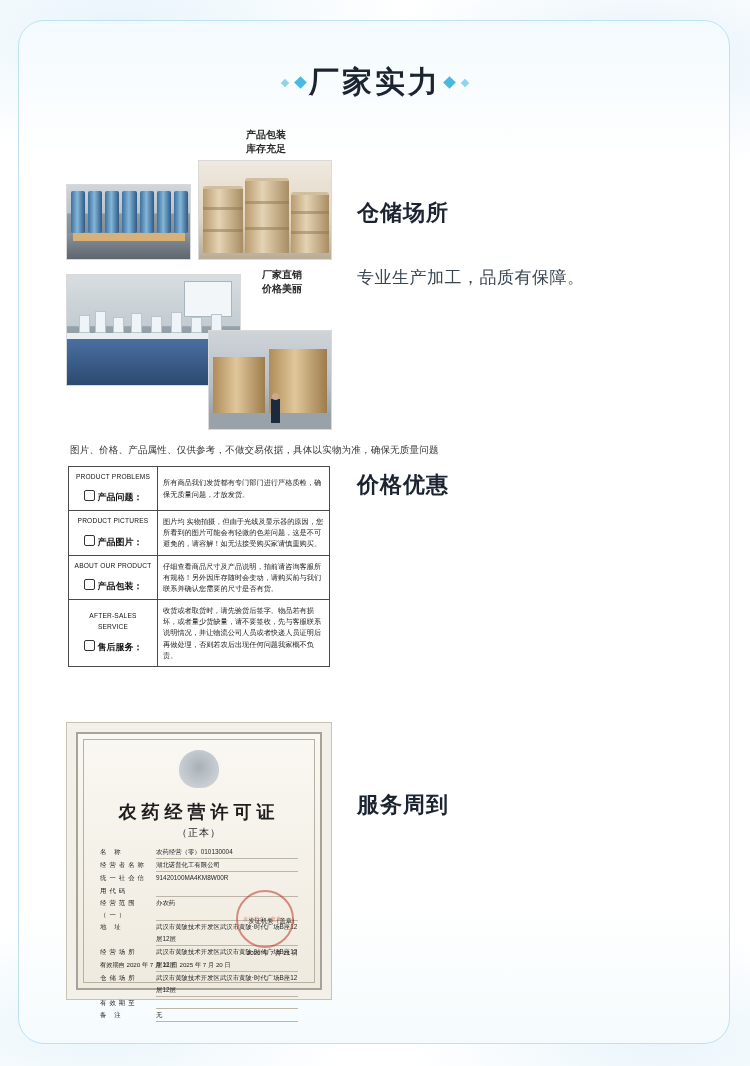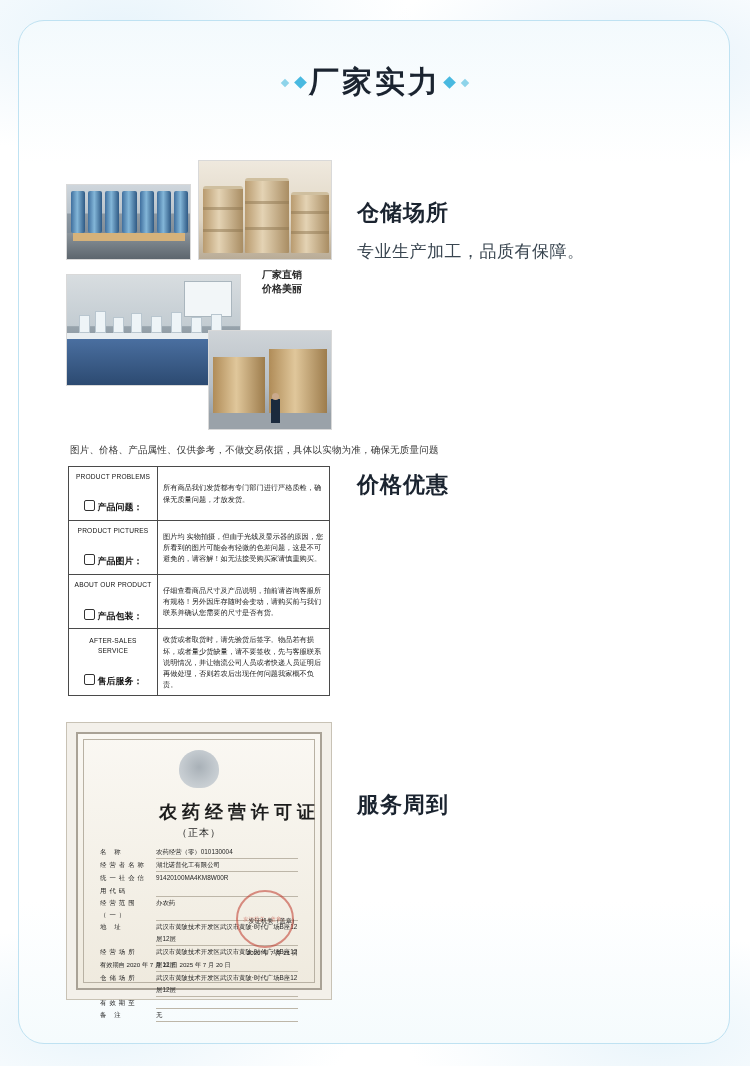--- a/index.html
+++ b/index.html
@@ -95,21 +95,21 @@
     width: 340px;
   }
   .sec-head {
     font-size: 22px;
     font-weight: bold;
     color: #1b2430;
     letter-spacing: 1px;
     font-family: "Liberation Serif", serif;
   }
   .sec-body {
-    margin-top: 10px;
+    margin-top: 36px;
     font-size: 17px;
     color: #3a4651;
     line-height: 1.65;
     letter-spacing: 0.5px;
   }
 
   
   .photos {
     position: absolute;
     left: 66px;
@@ -200,21 +200,21 @@
     line-height: 1.55;
     color: #222;
   }
   .tbl td.lbl {
     width: 78px;
     text-align: center;
     font-size: 7px;
     color: #111;
   }
   .tbl .lbl .en { display:block; font-size: 6.6px; letter-spacing: 0.2px; }
-  .tbl .lbl .cn { display:block; margin-top: 18px; font-size: 9px; font-weight: bold; }
+  .tbl .lbl .cn { display:block; margin-top: 8px; font-size: 9px; font-weight: bold; }
   .tbl .lbl .ic { display:inline-block; width:9px; height:9px; border:1px solid #333; border-radius:2px; margin-right:3px; vertical-align:-1px; }
 
   
   .cert {
     position: absolute;
     left: 66px;
     top: 0;
     width: 266px;
     height: 278px;
     background: #f3f0ea;
@@ -241,21 +241,21 @@
     width: 40px;
     height: 38px;
     background: radial-gradient(circle at 50% 45%, #9aa4ad 0%, #b9c1c8 55%, #cfd5da 100%);
     border-radius: 50% 50% 45% 45%;
     opacity: .85;
   }
   .cert-title {
     position: absolute;
     left: 0; right: 0;
     top: 66px;
-    text-align: right;
+    text-align: center;
     font-size: 18px;
     font-weight: bold;
     letter-spacing: 5px;
     color: #1d1d1d;
     font-family: "Liberation Serif", serif;
   }
   .cert-sub {
     position: absolute;
     left: 0; right: 0;
     top: 92px;
@@ -332,20 +332,22 @@
     <span class="title-text">厂家实力</span>
     <span class="dia-group">
       <span class="diamond"></span>
       <span class="diamond small"></span>
     </span>
   </div>
 
   <div class="section" style="top:150px;height:290px;">
 
     <div class="photos">
+      <div class="cap cap1" style="white-space:pre-line;">产品包装
+库存充足</div>
 
       <div class="photo p1">
         <div class="drum-row">
           <div class="drum"></div>
           <div class="drum"></div>
           <div class="drum"></div>
           <div class="drum"></div>
           <div class="drum"></div>
           <div class="drum"></div>
           <div class="drum"></div>

